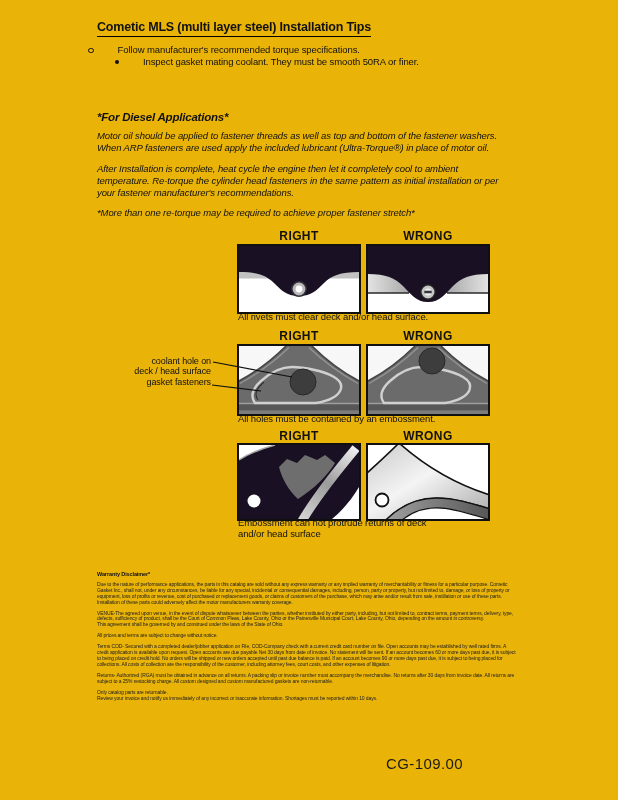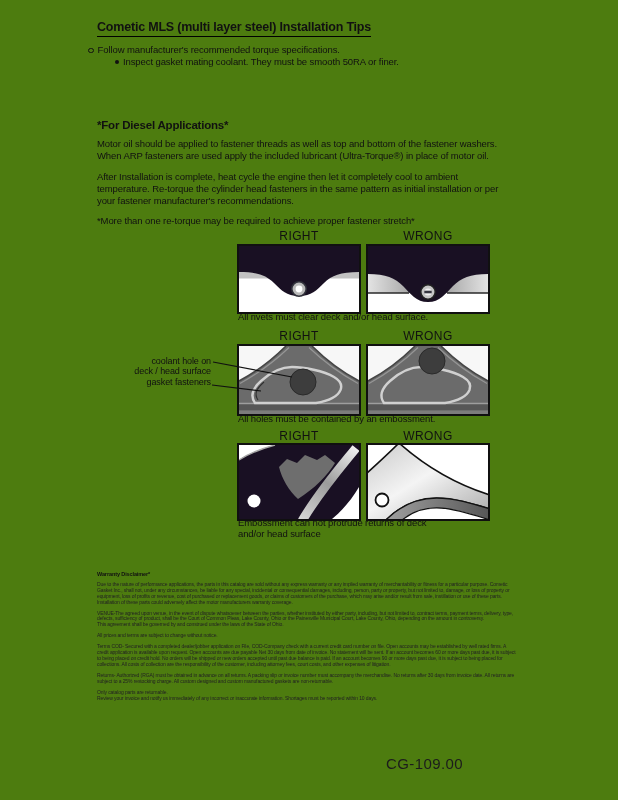--- a/index.html
+++ b/index.html
@@ -1,28 +1,28 @@
 <!DOCTYPE html>
 <html><head>
 <meta charset="utf-8">
 <style>
   html,body{margin:0;padding:0;background:#ffffff;}
-  .page{position:relative;width:618px;height:800px;background:#4d7c0f;overflow:hidden;
+  .page{position:relative;width:618px;height:800px;background:#eab308;overflow:hidden;
         font-family:"Liberation Sans","DejaVu Sans",sans-serif;color:#111;}
   .title{position:absolute;left:97px;top:20px;margin:0;font-size:12.5px;font-weight:bold;
          letter-spacing:-0.2px;display:inline-block;border-bottom:1.6px solid #000;padding-bottom:2px;}
   .tips{position:absolute;left:88px;top:44px;font-size:9.5px;line-height:12.4px;letter-spacing:-0.1px;}
-  .tip{display:flex;align-items:flex-start;white-space:nowrap;}
+  .tip{display:flex;align-items:flex-start;white-space:nowrap;gap:20px;}
   .odot{width:3.6px;height:3.6px;border:1px solid #111;border-radius:50%;margin:3.6px 4px 0 0;flex:none;}
   .tip.sub{padding-left:27px;}
   .fdot{width:4px;height:4px;background:#111;border-radius:50%;margin:3.6px 4px 0 0;flex:none;}
-  .diesel{position:absolute;left:97px;top:119px;width:412px;font-size:9.5px;line-height:12.2px;letter-spacing:-0.1px;}
+  .diesel{position:absolute;left:97px;top:111px;width:412px;font-size:9.5px;line-height:12.2px;letter-spacing:-0.1px;font-style:italic;}
   .diesel h2{margin:0 0 7px 0;font-size:11.5px;letter-spacing:-0.2px;}
   .diesel p{margin:0 0 8px 0;}
-  .dlabel{position:absolute;width:124px;text-align:center;font-size:12px;letter-spacing:0.4px;color:#111;}
+  .dlabel{position:absolute;width:124px;text-align:center;font-size:12px;letter-spacing:0.4px;color:#111;font-weight:bold;}
   .dbox{position:absolute;border:2px solid #101010;background:#fff;display:block;}
   .caption{position:absolute;font-size:9.5px;line-height:10.8px;letter-spacing:-0.1px;white-space:pre-line;}
   .callout{position:absolute;width:114px;text-align:right;font-size:9px;line-height:10px;
            letter-spacing:-0.1px;white-space:pre-line;}
   .overlay{position:absolute;left:0;top:0;pointer-events:none;}
   .legal{position:absolute;left:97px;top:572px;width:420px;font-size:5px;line-height:5.9px;
          letter-spacing:-0.1px;color:#222;}
   .legal h3{margin:0 0 4px 0;font-size:5.5px;color:#111;}
   .legal p{margin:0 0 5px 0;white-space:pre-line;}
   .doccode{position:absolute;left:386px;top:755px;font-size:15px;letter-spacing:0.4px;color:#1c1c1c;}

